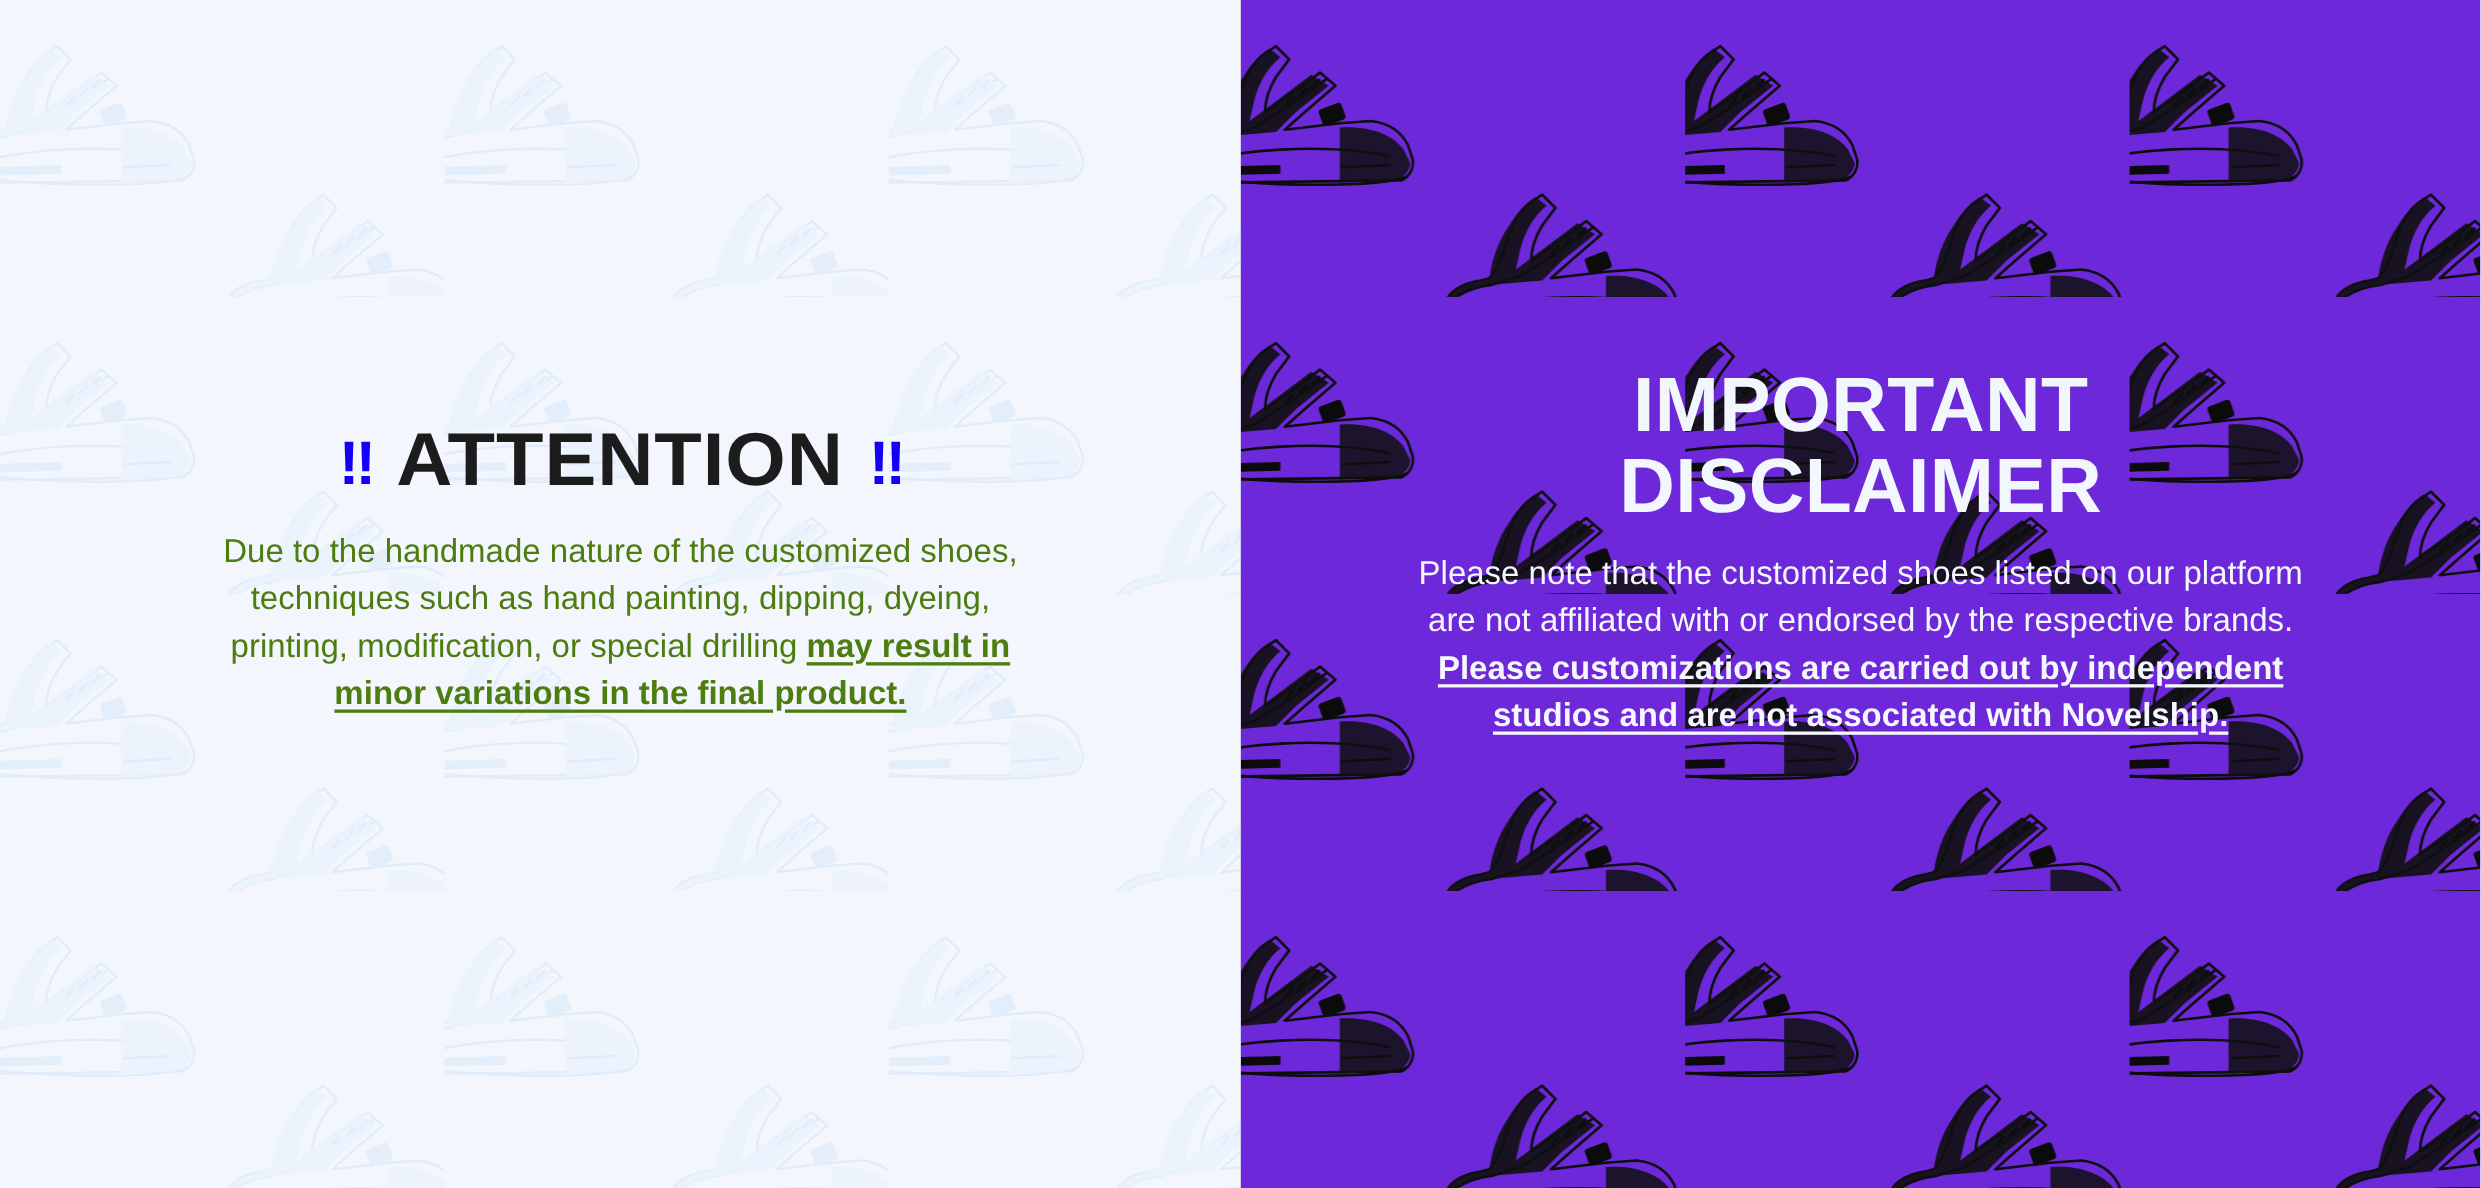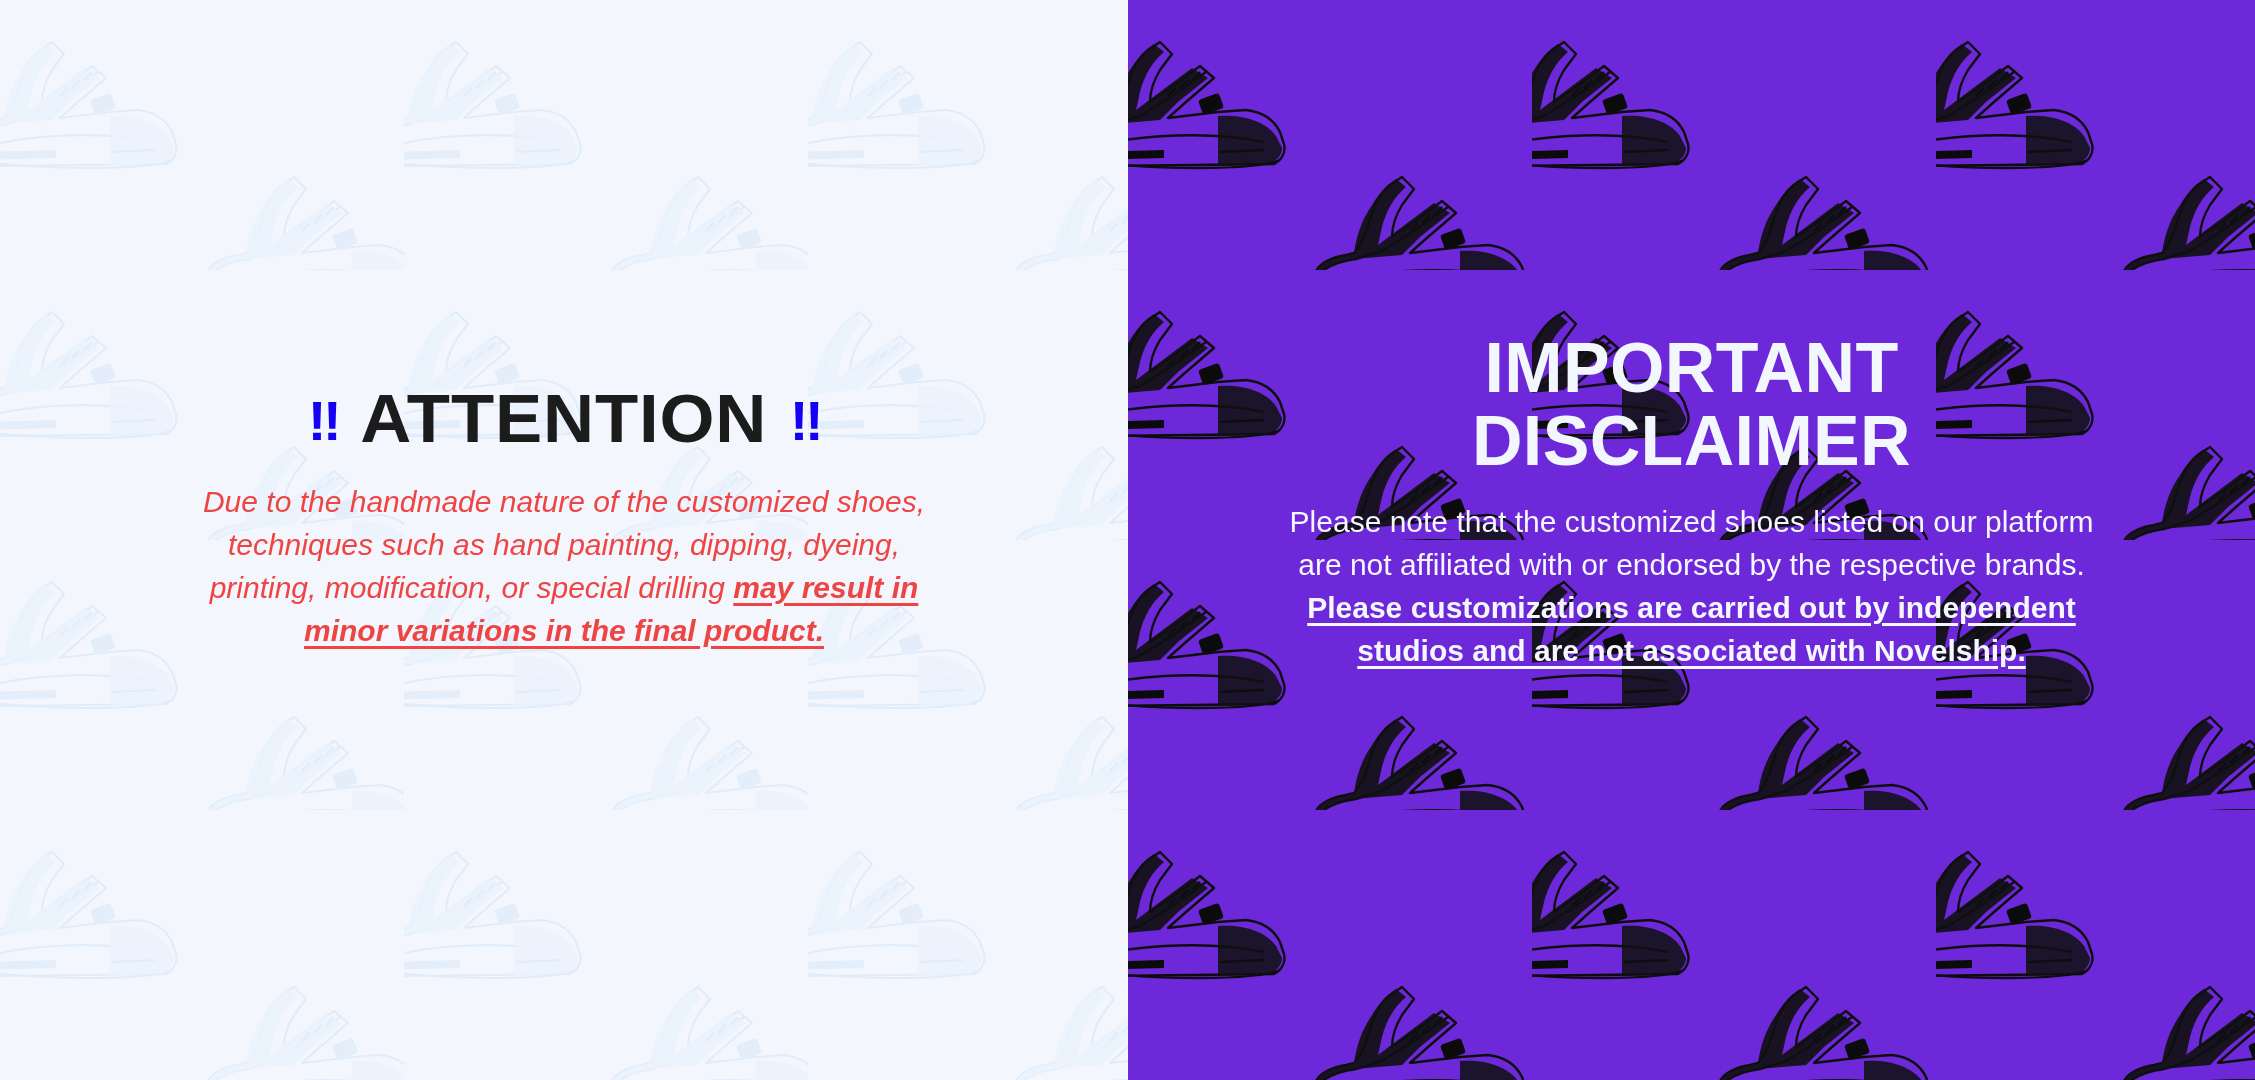--- a/index.html
+++ b/index.html
@@ -93,21 +93,21 @@
   }
   .heading-right .hline { display:block; }
 
   
   .body-copy {
     font-size:30px;
     line-height:43px;
     font-weight:400;
     margin:0 auto;
   }
-  .body-left  { color:#ef4444; width:740px;font-style:italic; }
+  .body-left  { color:#4d7c0f; width:740px; }
   .body-right { color:#f4f7fd; width:830px; }
 
   .body-copy .strong {
     font-weight:700;
     text-decoration:underline;
     text-decoration-thickness:2.5px;
     text-underline-offset:5px;
   }
 </style>
 </head>

